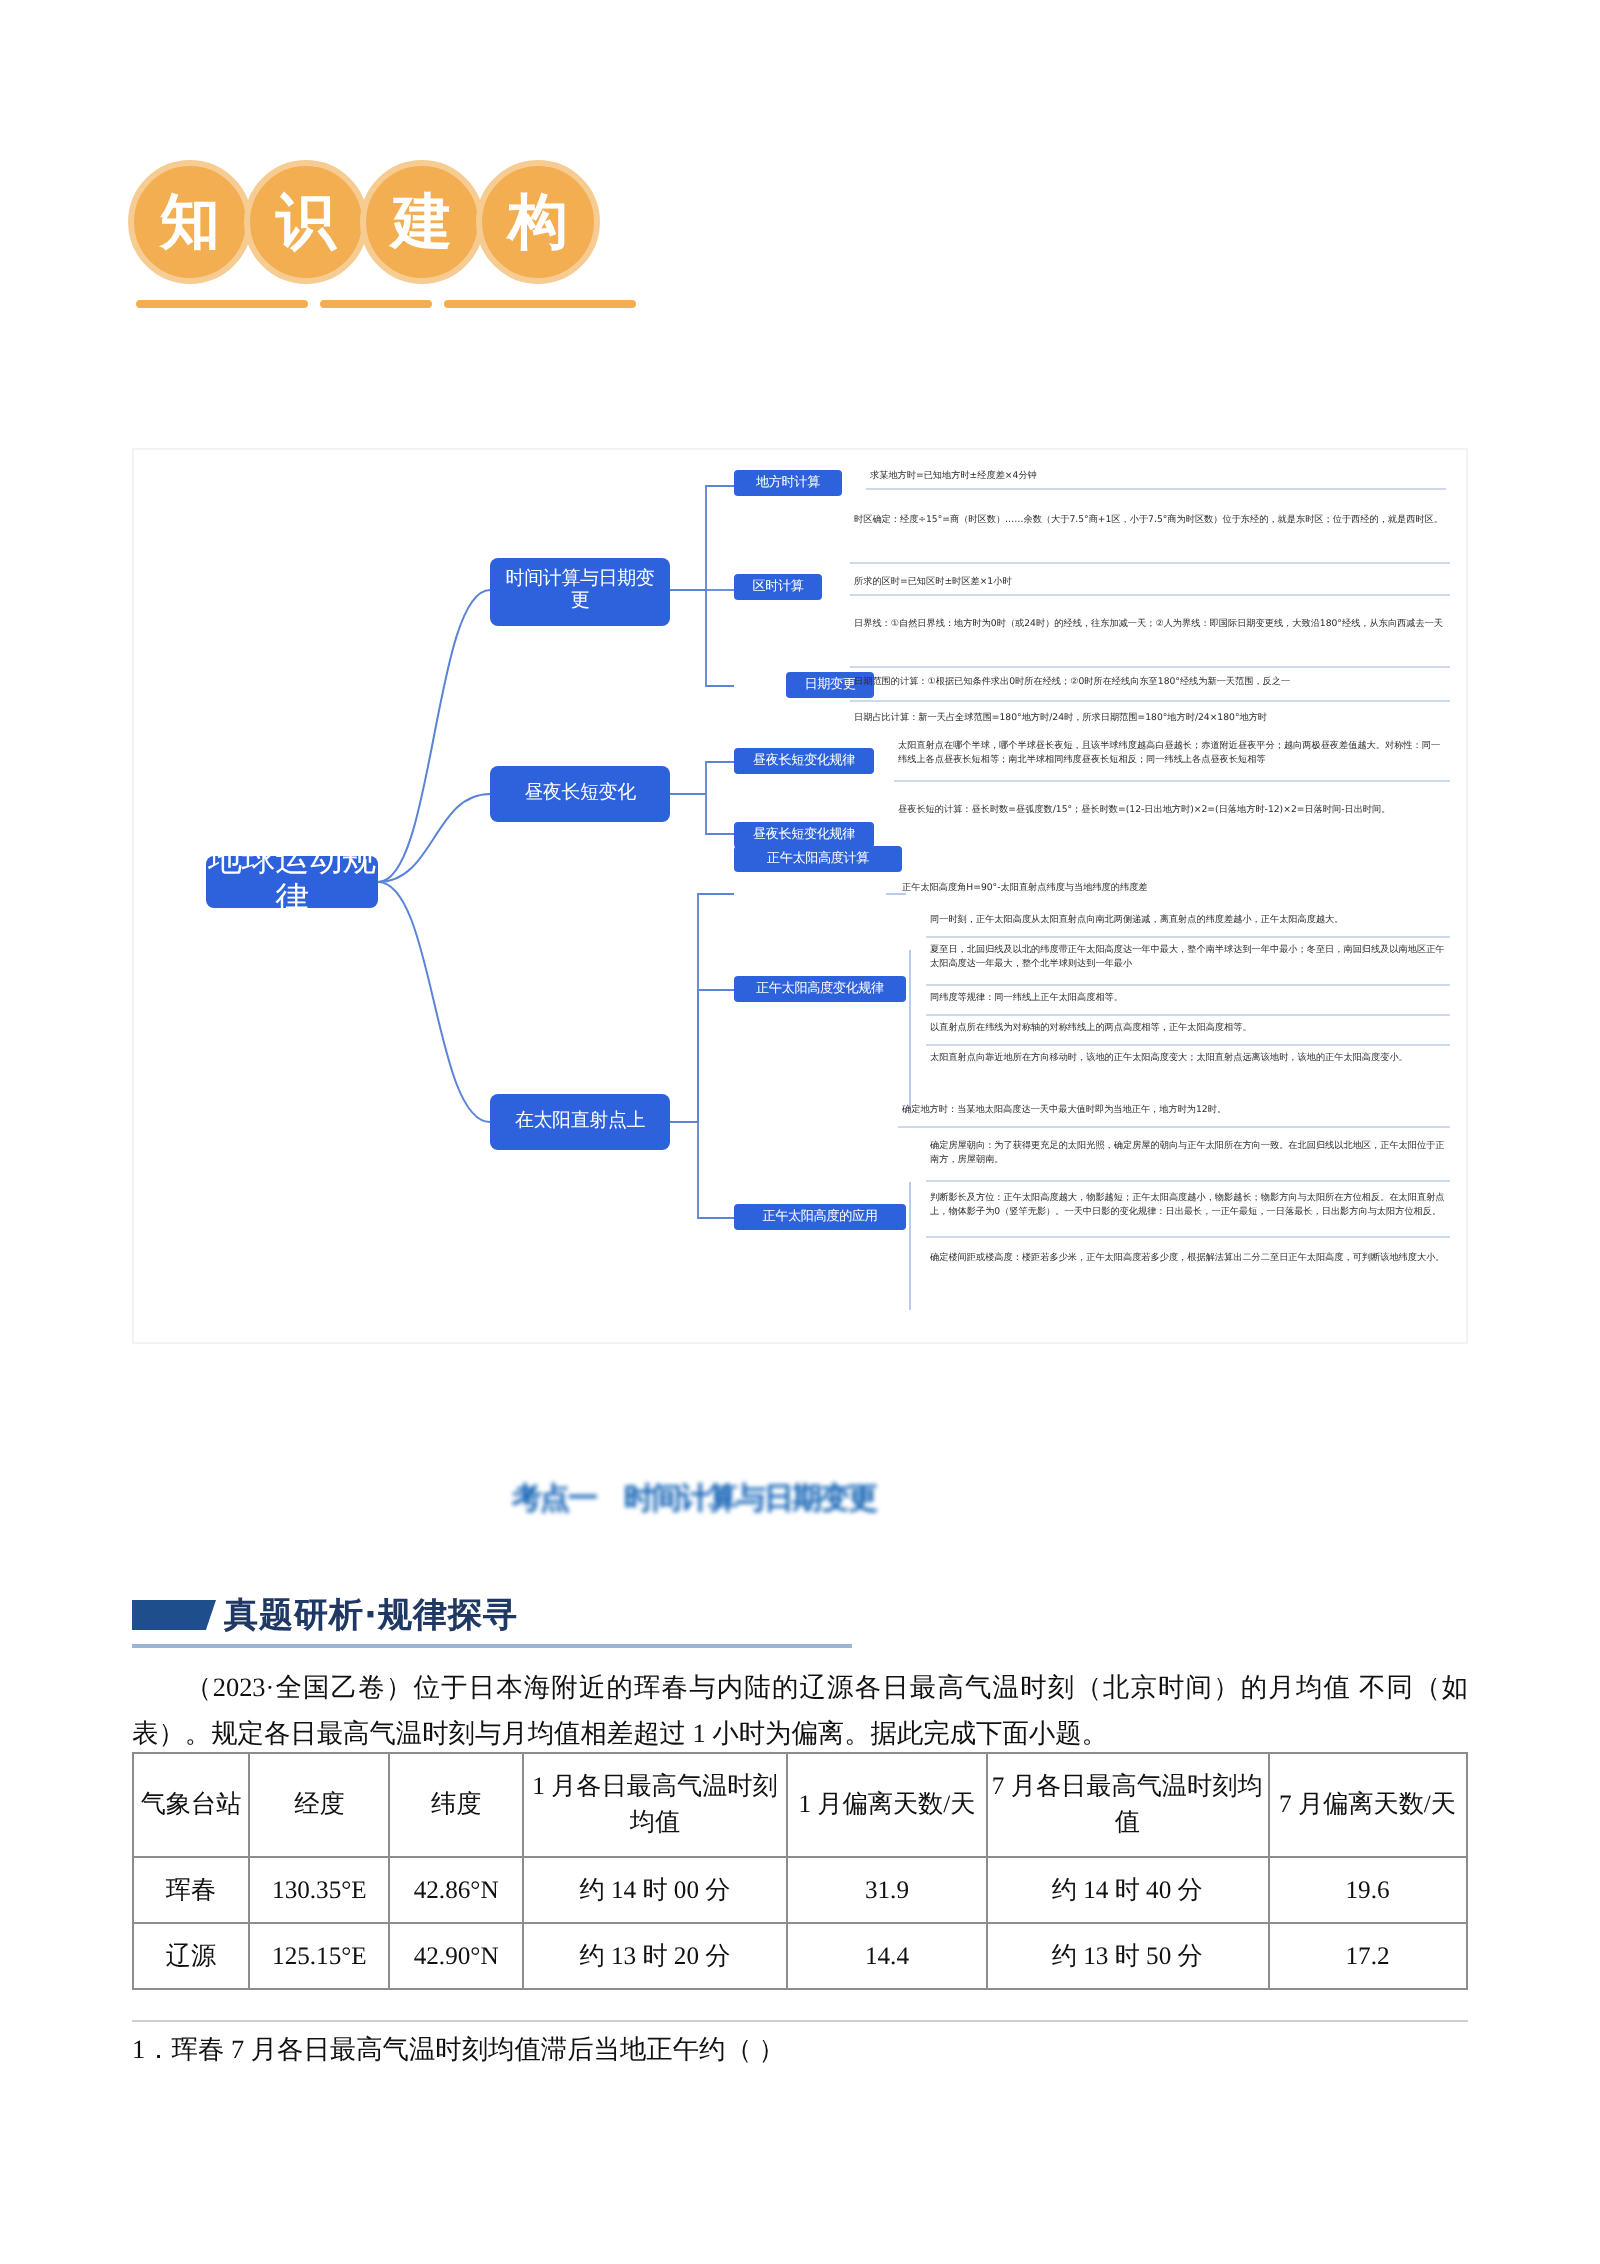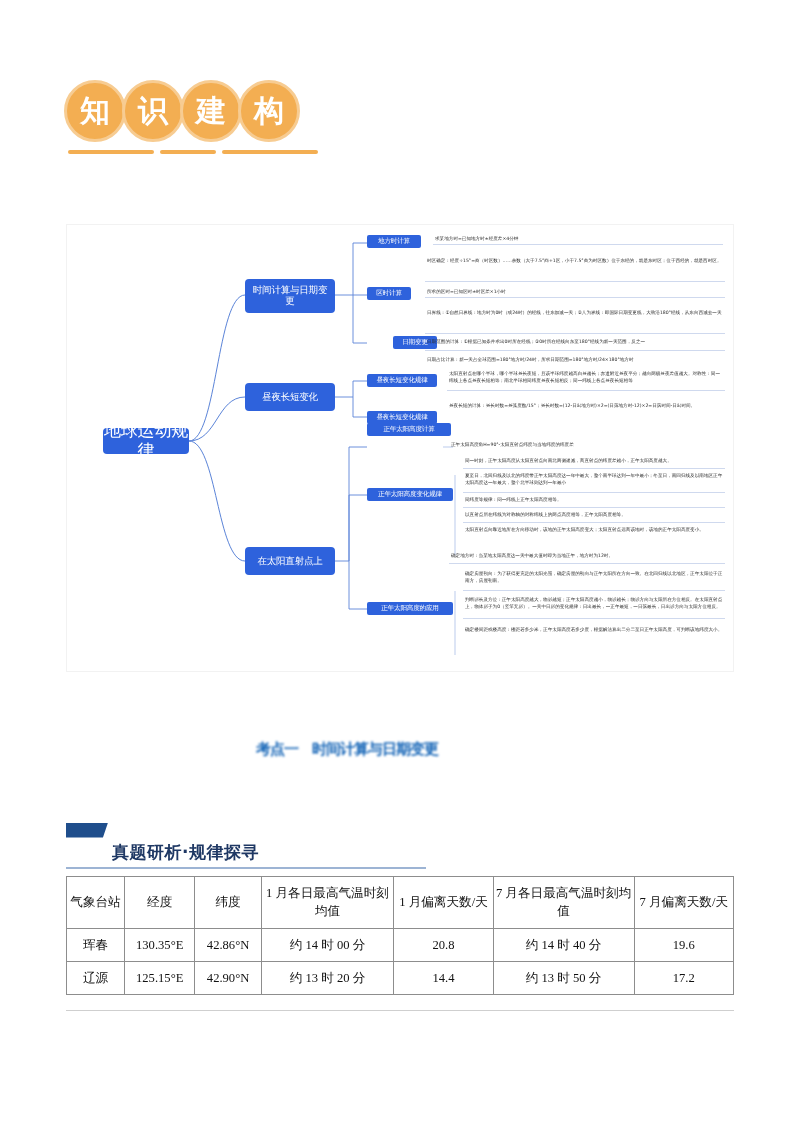--- a/index.html
+++ b/index.html
@@ -89,21 +89,20 @@
   .zhenti { position: absolute; left: 66px; top: 796px; width: 668px; }
   .zt-row { display: flex; align-items: center; gap: 4px; }
   .zt-mark {
     width: 42px; height: 15px; background: #1F4E8C;
     clip-path: polygon(0 0, 100% 0, 88% 100%, 0% 100%);
   }
   .zt-text {
     font-size: 17px; font-weight: bold; color: #1F3864;
     font-family: "DejaVu Sans", "Liberation Sans", serif;
     letter-spacing: 0.5px;
-    margin-top: 45px;
   }
   .zt-rule { margin-top: 3px; height: 2px; background: #9DB4D4; width: 360px; }
 
   
   .para {
     position: absolute; left: 66px; top: 832px; width: 668px;
     font-size: 13.2px; line-height: 1.75; color: #111;
     text-align: justify;
     font-family: "Liberation Serif", "DejaVu Serif", serif;
   }
@@ -236,20 +235,24 @@
   </div>
 
   <div class="zhenti">
     <div class="zt-row">
       <span class="zt-mark"></span>
       <span class="zt-text">真题研析·规律探寻</span>
     </div>
     <div class="zt-rule"></div>
   </div>
 
+  <div class="para">
+    <span class="indent"></span><span>（2023·全国乙卷）位于日本海附近的珲春与内陆的辽源各日最高气温时刻（北京时间）的月均值</span>
+    <span>不同（如表）。规定各日最高气温时刻与月均值相差超过 1 小时为偏离。据此完成下面小题。</span>
+  </div>
 
   <table class="tbl">
     <thead>
       <tr>
         <td class="c-station">
           <span>气象台站</span>
         </td>
         <td class="c-lon">经度</td>
         <td class="c-lat">纬度</td>
         <td class="c-jan">1 月各日最高气温时刻均值</td>
@@ -257,31 +260,32 @@
         <td class="c-jul">7 月各日最高气温时刻均值</td>
         <td class="c-juld">7 月偏离天数/天</td>
       </tr>
     </thead>
     <tbody>
       <tr>
         <td>珲春</td>
         <td>130.35°E</td>
         <td>42.86°N</td>
         <td>约 14 时 00 分</td>
-        <td>20.8</td>
+        <td>31.9</td>
         <td>约 14 时 40 分</td>
         <td>19.6</td>
       </tr>
       <tr>
         <td>辽源</td>
         <td>125.15°E</td>
         <td>42.90°N</td>
         <td>约 13 时 20 分</td>
         <td>14.4</td>
         <td>约 13 时 50 分</td>
         <td>17.2</td>
       </tr>
     </tbody>
   </table>
 
   <div class="q1-top"></div>
+  <div class="q1">1．珲春 7 月各日最高气温时刻均值滞后当地正午约（        ）</div>
 
 </div>
 
 </body></html>

